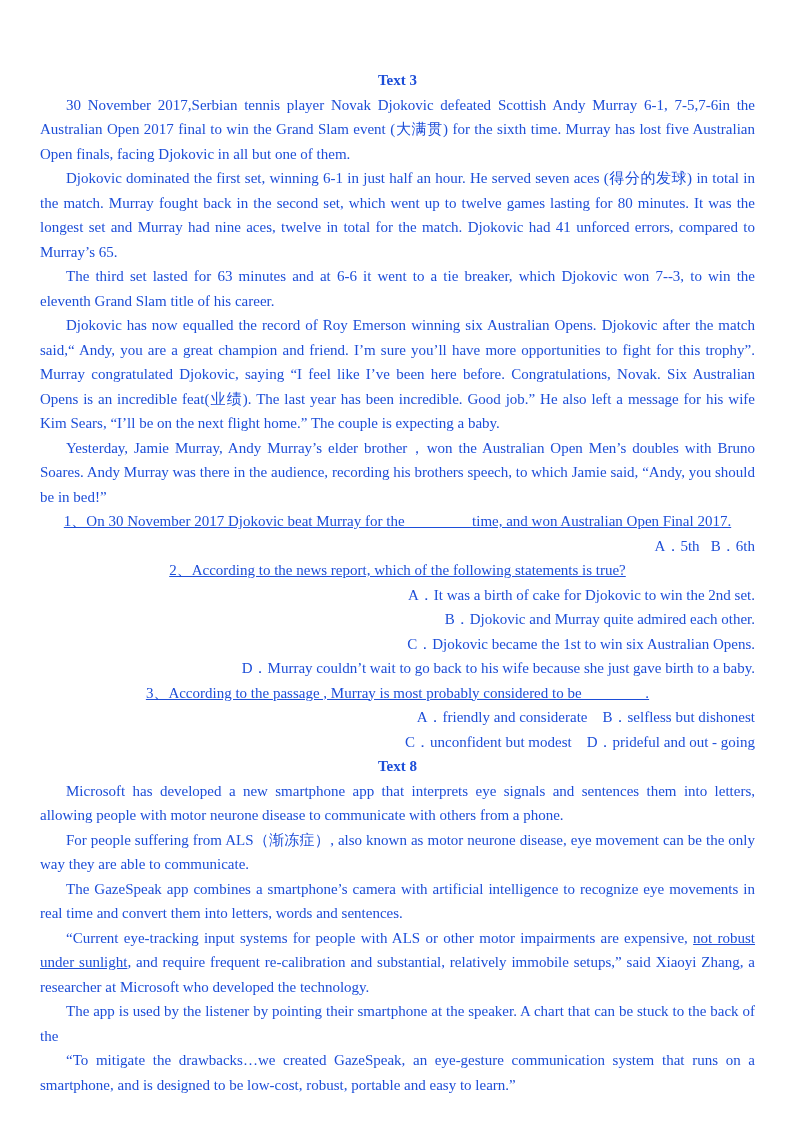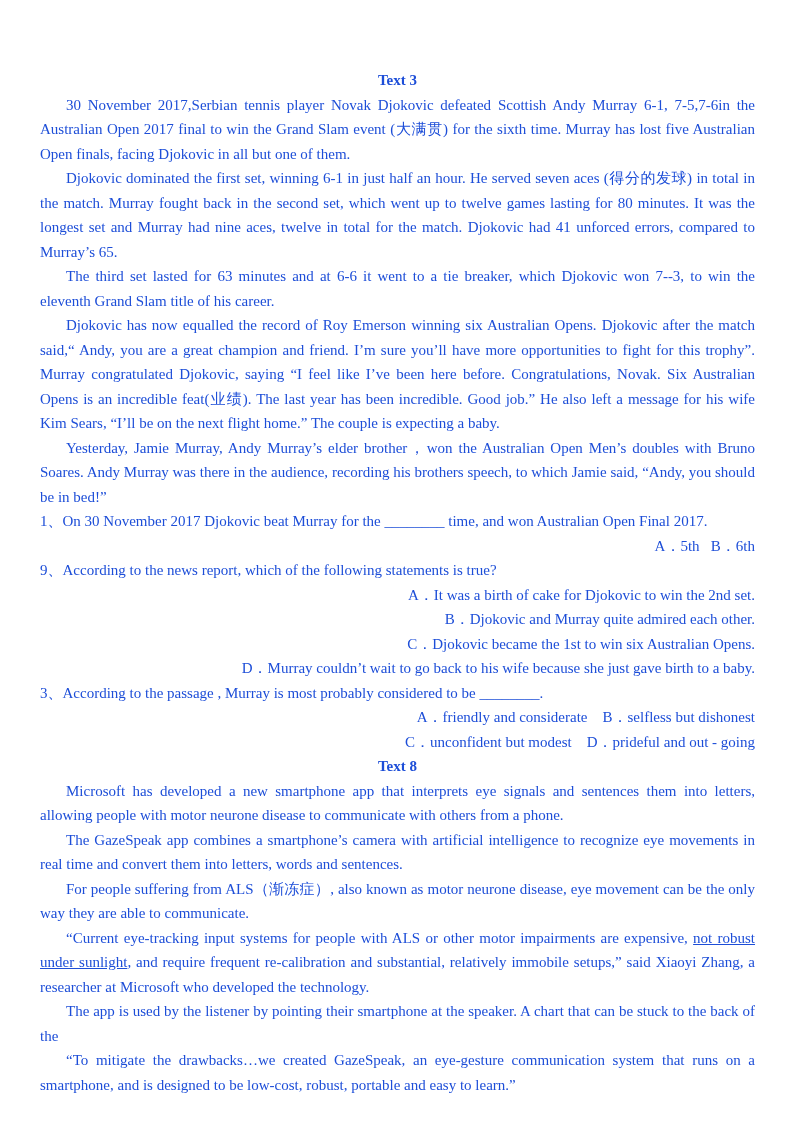--- a/index.html
+++ b/index.html
@@ -21,22 +21,23 @@
   .heading {
     font-size: 15px;
     font-weight: bold;
     text-align: center;
   }
   .para {
     text-align: justify;
     text-indent: 26px;
   }
   .qline {
-    text-align: left;
+    text-align: center;
     text-indent: 0;
+    text-decoration: underline;
   }
   .options {
     text-align: right;
     text-indent: 0;
     white-space: pre-wrap;
   }
   .underline {
     text-decoration: underline;
   }
 </style>
@@ -50,35 +51,35 @@
 
     <p class="para">30 November 2017,Serbian tennis player Novak Djokovic defeated Scottish Andy Murray 6-1, 7-5,7-6in the Australian Open 2017 final to win the Grand Slam event (大满贯) for the sixth time. Murray has lost five Australian Open finals, facing Djokovic in all but one of them.</p>
     <p class="para">Djokovic dominated the first set, winning 6-1 in just half an hour. He served seven aces (得分的发球) in total in the match. Murray fought back in the second set, which went up to twelve games lasting for 80 minutes. It was the longest set and Murray had nine aces, twelve in total for the match. Djokovic had 41 unforced errors, compared to Murray’s 65.</p>
     <p class="para">The third set lasted for 63 minutes and at 6-6 it went to a tie breaker, which Djokovic won 7--3, to win the eleventh Grand Slam title of his career.</p>
     <p class="para">Djokovic has now equalled the record of Roy Emerson winning six Australian Opens. Djokovic after the match said,“ Andy, you are a great champion and friend. I’m sure you’ll have more opportunities to fight for this trophy”. Murray congratulated Djokovic, saying “I feel like I’ve been here before. Congratulations, Novak. Six Australian Opens is an incredible feat(业绩). The last year has been incredible. Good job.” He also left a message for his wife Kim Sears, “I’ll be on the next flight home.” The couple is expecting a baby.</p>
     <p class="para">Yesterday, Jamie Murray, Andy Murray’s elder brother，won the Australian Open Men’s doubles with Bruno Soares. Andy Murray was there in the audience, recording his brothers speech, to which Jamie said, “Andy, you should be in bed!”</p>
 
     <p class="qline">1、On 30 November 2017 Djokovic beat Murray for the ________ time, and won Australian Open Final 2017.</p>
     <p class="options">A．5th   B．6th</p>
 
-    <p class="qline">9、According to the news report, which of the following statements is true?</p>
+    <p class="qline">2、According to the news report, which of the following statements is true?</p>
     <p class="options">A．It was a birth of cake for Djokovic to win the 2nd set.</p>
     <p class="options">B．Djokovic and Murray quite admired each other.</p>
     <p class="options">C．Djokovic became the 1st to win six Australian Opens.</p>
     <p class="options">D．Murray couldn’t wait to go back to his wife because she just gave birth to a baby.</p>
 
     <p class="qline">3、According to the passage , Murray is most probably considered to be ________.</p>
     <p class="options">A．friendly and considerate    B．selfless but dishonest</p>
     <p class="options">C．unconfident but modest    D．prideful and out - going</p>
 
     <div class="heading">Text 8</div>
 
     <p class="para">Microsoft has developed a new smartphone app that interprets eye signals and sentences them into letters, allowing people with motor neurone disease to communicate with others from a phone.</p>
+    <p class="para">For people suffering from ALS（渐冻症）, also known as motor neurone disease, eye movement can be the only way they are able to communicate.</p>
     <p class="para">The GazeSpeak app combines a smartphone’s camera with artificial intelligence to recognize eye movements in real time and convert them into letters, words and sentences.</p>
-    <p class="para">For people suffering from ALS（渐冻症）, also known as motor neurone disease, eye movement can be the only way they are able to communicate.</p>
 
     <p class="para"><span>“Current eye-tracking input systems for people with ALS or other motor impairments are expensive, </span><span class="underline">not robust under sunlight</span><span>, and require frequent re-calibration and substantial, relatively immobile setups,” said Xiaoyi Zhang, a researcher at Microsoft who developed the technology.</span></p>
 
     <p class="para">The app is used by the listener by pointing their smartphone at the speaker. A chart that can be stuck to the back of the</p>
     <p class="para">“To mitigate the drawbacks…we created GazeSpeak, an eye-gesture communication system that runs on a smartphone, and is designed to be low-cost, robust, portable and easy to learn.”</p>
 
   </div>
 </div>
 
 </body></html>

